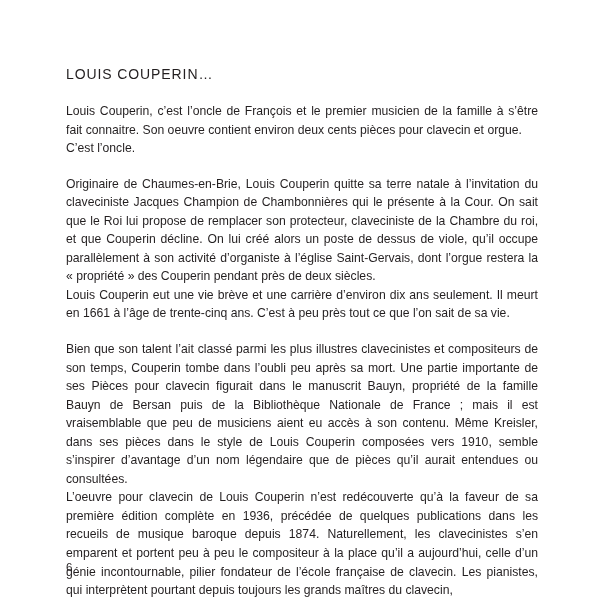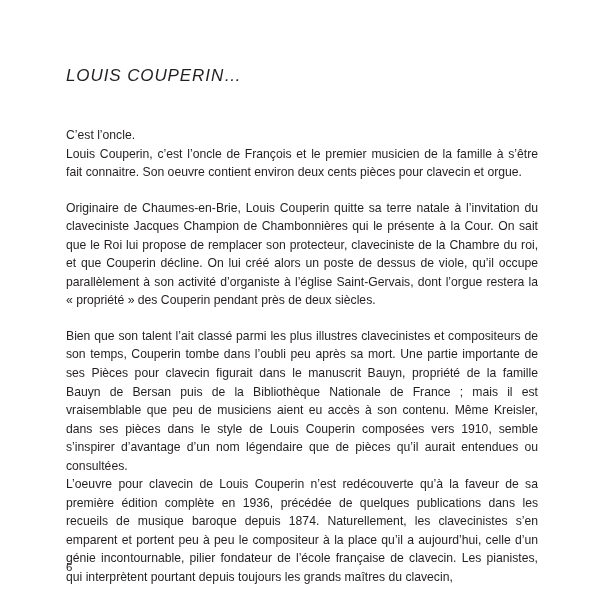--- a/index.html
+++ b/index.html
@@ -15,27 +15,26 @@
     overflow: hidden;
   }
   .page {
     position: relative;
     width: 600px;
     height: 597px;
     box-sizing: border-box;
     padding: 66px 62px 0 66px;
   }
   .page-title {
-    font-size: 17px;
+    font-size: 14px;
     letter-spacing: 0.9px;
     color: #231f20;
-    margin: 0 0 40px 0;
+    margin: 0 0 20px 0;
     font-weight: 400;
     white-space: nowrap;
-    font-style: italic;
   }
   .block {
     margin-bottom: 17px;
   }
   .para {
     font-size: 12.2px;
     line-height: 1.52;
     text-align: justify;
     margin: 0;
     color: #231f20;
@@ -59,25 +58,26 @@
 </style>
 </head>
 <body>
 
 <div class="page">
 
   <h1 class="page-title">LOUIS COUPERIN…</h1>
 
   <div id="body-content">
       <div class="block">
+        <p class="para"><span>Louis Couperin, c’est l’oncle de François et le premier musicien de la famille à s’être fait connaitre. Son oeuvre contient environ deux cents pièces pour clavecin et orgue.</span></p>
         <p class="para nojust"><span>C’est l’oncle.</span></p>
-        <p class="para"><span>Louis Couperin, c’est l’oncle de François et le premier musicien de la famille à s’être fait connaitre. Son oeuvre contient environ deux cents pièces pour clavecin et orgue.</span></p>
       </div>
       <div class="block">
         <p class="para"><span>Originaire de Chaumes-en-Brie, Louis Couperin quitte sa terre natale à l’invitation du claveciniste Jacques Champion de Chambonnières qui le présente à la Cour. On sait que le Roi lui propose de remplacer son protecteur, </span><span class="it">claveciniste de la Chambre du roi</span><span>, et que Couperin décline. On lui créé alors un poste de </span><span class="it">dessus de viole</span><span>, qu’il occupe parallèlement à son activité d’organiste à l’église Saint-Gervais, dont l’orgue restera la « propriété » des Couperin pendant près de deux siècles.</span></p>
+        <p class="para"><span>Louis Couperin eut une vie brève et une carrière d’environ dix ans seulement. Il meurt en 1661 à l’âge de trente-cinq ans. C’est à peu près tout ce que l’on sait de sa vie.</span></p>
       </div>
       <div class="block">
         <p class="para"><span>Bien que son talent l’ait classé parmi les plus illustres clavecinistes et compositeurs de son temps, Couperin tombe dans l’oubli peu après sa mort. Une partie importante de ses </span><span class="it">Pièces pour clavecin</span><span> figurait dans le manuscrit Bauyn, propriété de la famille Bauyn de Bersan puis de la Bibliothèque Nationale de France ; mais il est vraisemblable que peu de musiciens aient eu accès à son contenu. Même Kreisler, dans ses pièces </span><span class="it">dans le style de Louis Couperin</span><span> composées vers 1910, semble s’inspirer d’avantage d’un nom légendaire que de pièces qu’il aurait entendues ou consultées.</span></p>
         <p class="para"><span>L’oeuvre pour clavecin de Louis Couperin n’est redécouverte qu’à la faveur de sa première édition complète en 1936, précédée de quelques publications dans les recueils de musique baroque depuis 1874. Naturellement, les clavecinistes s’en emparent et portent peu à peu le compositeur à la place qu’il a aujourd’hui, celle d’un génie incontournable, pilier fondateur de l’école française de clavecin. Les pianistes, qui interprètent pourtant depuis toujours les grands maîtres du clavecin,</span></p>
       </div>
     </div>
 
   <div class="folio">6</div>
 
 </div>

